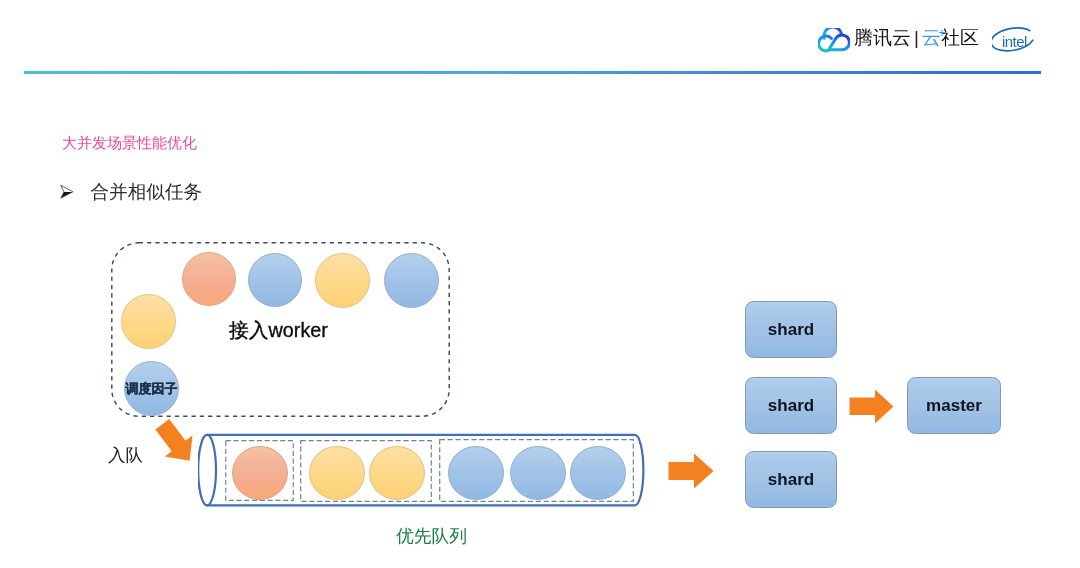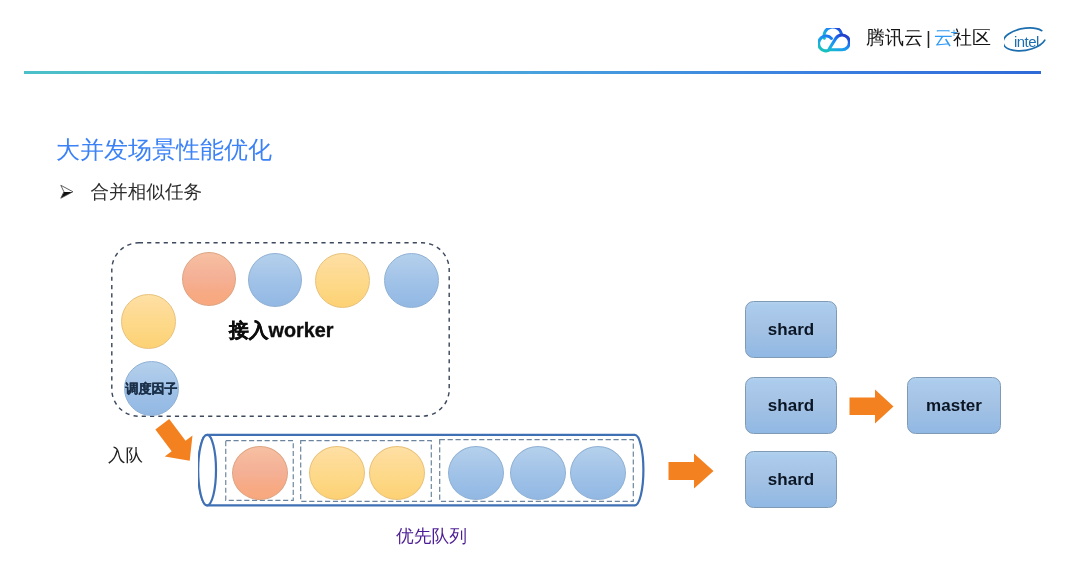--- a/index.html
+++ b/index.html
@@ -5,49 +5,49 @@
   html,body{margin:0;padding:0;}
   body{width:1080px;height:568px;background:#ffffff;overflow:hidden;
        font-family:"Liberation Sans","DejaVu Sans",sans-serif;}
   #slide{position:relative;width:1080px;height:568px;background:#fff;}
   .abs{position:absolute;}
   #title{left:21px;top:20px;font-size:29px;color:#23a3e0;letter-spacing:-0.6px;}
   #rule{left:24px;top:71px;width:1017px;height:3px;
         background:linear-gradient(90deg,#4cc0c8 0%,#49b7cf 18%,#4aa3dd 48%,#3a7fe0 78%,#2f6ad8 100%);}
   #brand{left:818px;top:26px;display:flex;align-items:flex-start;height:28px;}
   #tclogo{width:32px;height:26px;margin-top:0px;position:relative;top:2px;}
-  #tcname{font-size:19px;color:#151515;margin-left:16px;letter-spacing:0px;line-height:24px;}
+  #tcname{font-size:19px;color:#151515;margin-left:4px;letter-spacing:0px;line-height:24px;}
   #bdiv{font-size:19px;color:#222;margin:0 3px;line-height:24px;}
   #ccloud{font-size:19px;color:#2f9af5;line-height:24px;position:relative;}
   #cplus{font-size:12px;color:#2f9af5;position:absolute;left:16.5px;top:-5px;font-weight:500;}
   #cname{font-size:19px;color:#151515;line-height:24px;}
   #intel{width:47px;height:29px;margin-left:13px;margin-top:0px;}
-  #h1{left:56px;top:134px;font-size:24px;color:#3b82f6;font-weight:500;}
+  #h1{left:62px;top:134px;font-size:15px;color:#ec4899;font-weight:500;}
   #bullet{left:59px;top:179px;font-size:18.6px;color:#2b2b2b;display:flex;align-items:center;gap:16px;}
   #bmark{display:inline-flex;align-items:center;position:relative;top:0px;}
 
   
   #workerbox{left:111px;top:242px;width:339px;height:175px;}
   .circ{position:absolute;border-radius:50%;}
   .c-or{background:linear-gradient(180deg,#f7c1a5 0%,#f6bb9e 14%,#f4b096 48%,#f7aa83 78%,#f8a87e 100%);
         border:0.9px solid #dda483;}
   .c-bl{background:linear-gradient(180deg,#b3d0ec 0%,#aecbea 18%,#9dc0e7 62%,#92b8e3 100%);
         border:0.9px solid #8fb0d4;}
   .c-ye{background:linear-gradient(180deg,#fee1a5 0%,#fedc9b 18%,#fdd886 62%,#fdd174 100%);
         border:0.9px solid #e8c179;}
-  #workerlabel{left:229px;top:317px;font-size:19.8px;font-weight:700;color:#0d0d0d;letter-spacing:0px;
+  #workerlabel{left:229px;top:317px;font-size:19.8px;font-weight:400;color:#0d0d0d;letter-spacing:0px;
      -webkit-text-stroke:0.35px #0d0d0d;}
   #schedcirc{left:124px;top:361px;width:53px;height:53px;}
   #schedtext{position:absolute;inset:0;display:flex;flex-direction:row;justify-content:center;
      align-items:center;font-size:13px;color:#1b3049;font-weight:700;line-height:1.23;-webkit-text-stroke:0.25px #1b3049;}
 
   
   #cyl{left:198px;top:433px;width:447px;height:76px;}
   #enqueue{left:108px;top:443px;font-size:17.5px;color:#232323;}
-  #qcaption{left:396px;top:524px;font-size:17.8px;color:#4c1d95;}
+  #qcaption{left:396px;top:524px;font-size:17.8px;color:#15803d;}
 
   
   .box{position:absolute;box-sizing:border-box;border:1px solid #7f9ab5;border-radius:8.5px;
        background:linear-gradient(180deg,#b3d1ee 0%,#accced 6%,#a4c2e4 48%,#95bbe4 88%,#91b8e4 100%);
        display:flex;align-items:center;justify-content:center;
        font-size:17px;font-weight:bold;color:#0b1624;}
 </style>
 </head>
 <body>
 

